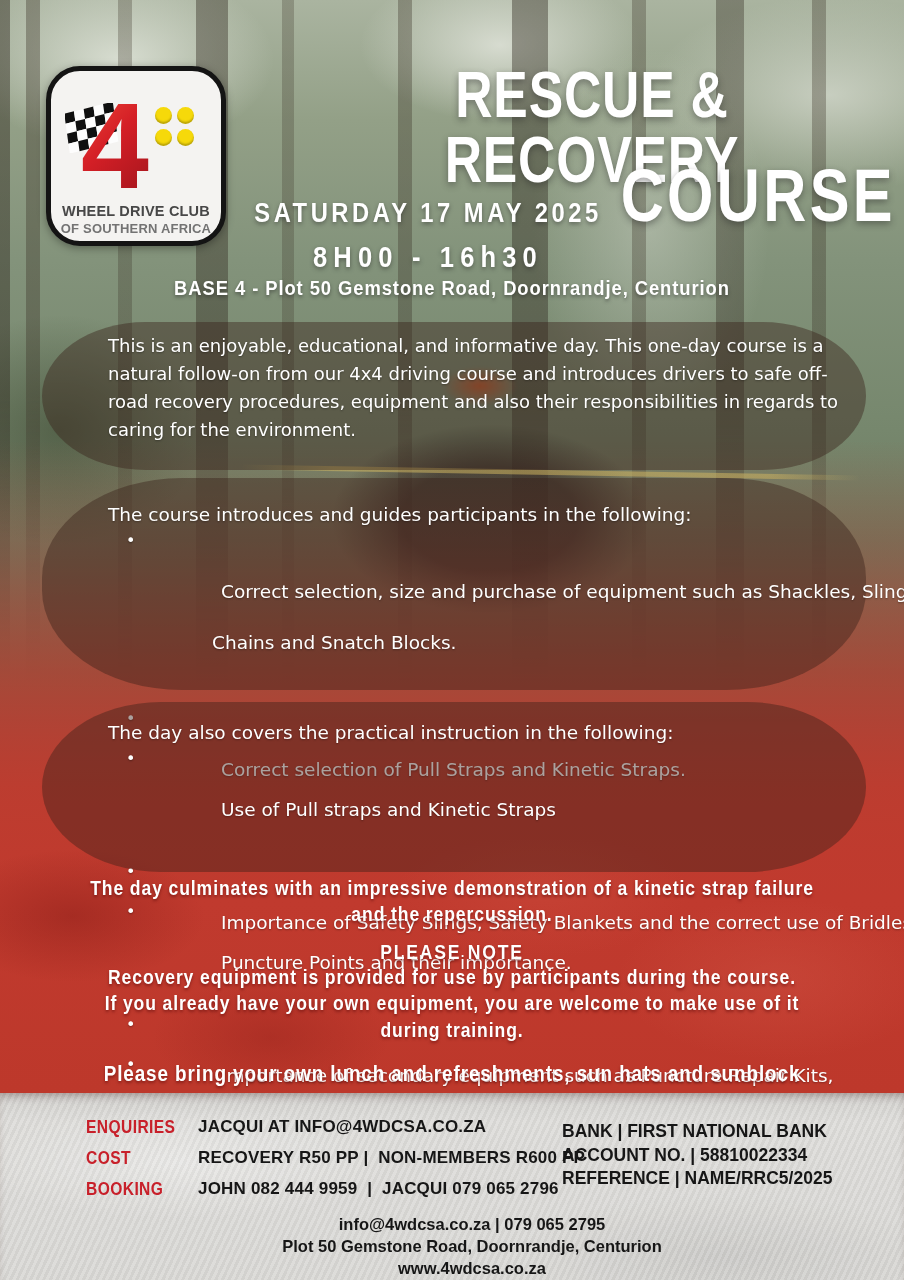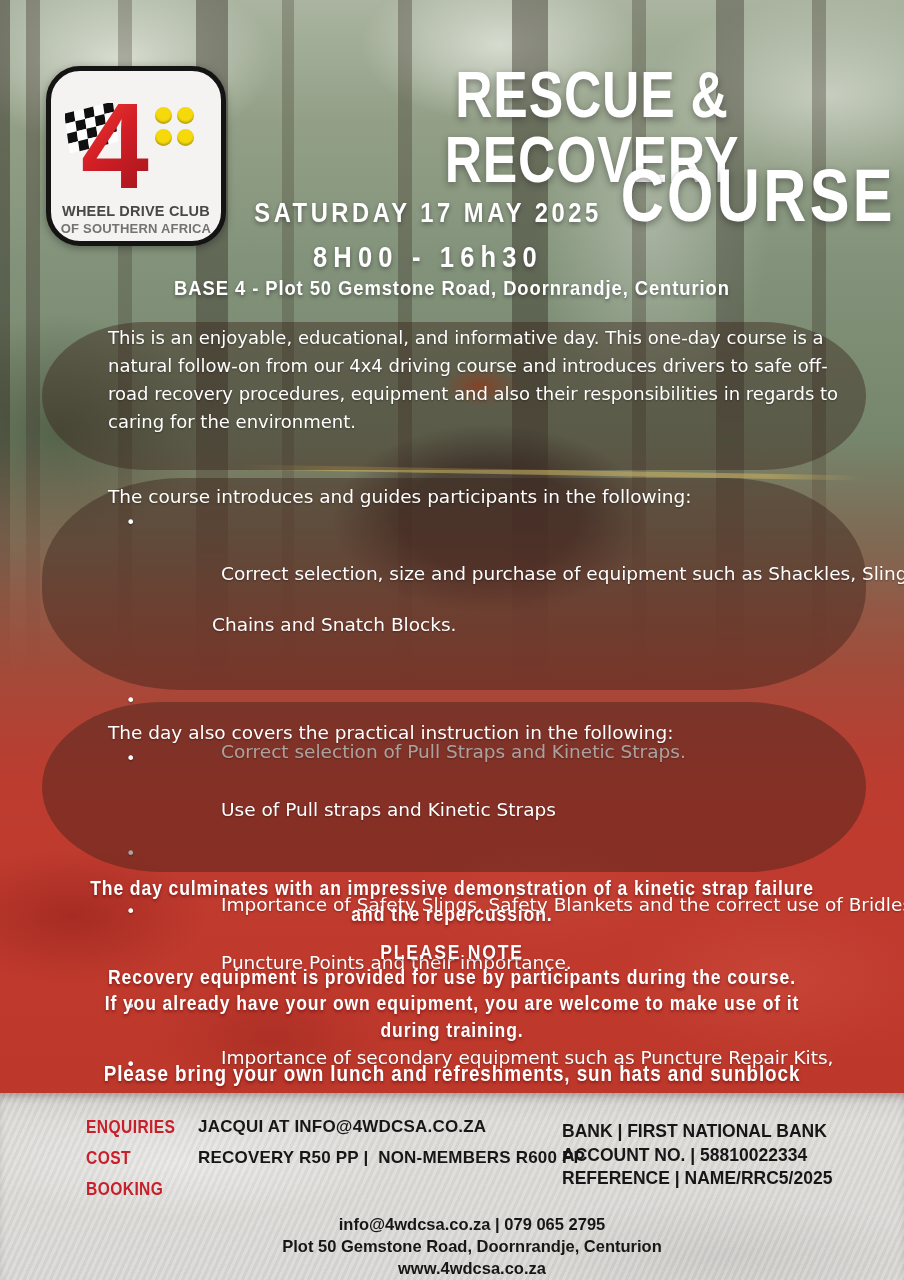--- a/index.html
+++ b/index.html
@@ -68,23 +68,23 @@
     transform:scaleX(.88);transform-origin:50% 50%;text-shadow:0 2px 5px rgba(40,40,40,.5);}
   .time{position:absolute;left:0;width:856px;top:241px;z-index:6;text-align:center;font-size:29px;letter-spacing:7px;
     transform:scaleX(.88);transform-origin:50% 50%;text-shadow:0 2px 5px rgba(40,40,40,.5);}
   .venue{position:absolute;left:0;right:0;top:277px;z-index:6;text-align:center;font-size:20px;letter-spacing:1px;
     transform:scaleX(.92);transform-origin:50% 50%;text-shadow:0 2px 4px rgba(40,40,40,.55);}
 
   
   .panel{position:absolute;left:42px;right:38px;z-index:5;background:rgba(56,32,24,.42);
     border-radius:140px/100px;color:#fff;box-sizing:border-box;
     font-family:"DejaVu Sans",sans-serif;text-shadow:0 1px 2px rgba(0,0,0,.35);}
-  .p1{top:322px;height:148px;padding:2px 28px 0 66px;}
+  .p1{top:322px;height:148px;padding:10px 28px 0 66px;}
   .p1 p{margin:0;font-size:18px;line-height:28px;white-space:pre;}
-  .p2{top:478px;height:212px;padding:6px 24px 0 66px;}
+  .p2{top:478px;height:212px;padding:24px 24px 0 66px;}
   .p3{top:702px;height:170px;padding:18px 24px 0 66px;}
   .panel h3{margin:0;font-size:18.5px;line-height:25.5px;font-weight:normal;}
   ul.bullets{list-style:none;margin:0;padding:0;}
   ul.bullets li{position:relative;padding-left:66px;font-size:18.5px;line-height:25.5px;white-space:pre;}
   ul.bullets .dot{position:absolute;left:18px;top:0;font-size:16px;}
   ul.bullets .cont{padding-left:38px;white-space:pre;}
 
   
   .impact{position:absolute;left:0;right:0;z-index:6;text-align:center;color:#fff;font-weight:700;
     font-family:"Liberation Sans",sans-serif;letter-spacing:1px;transform:scale(.9,1.05);transform-origin:50% 50%;
@@ -238,20 +238,21 @@
       <div class="row">
         <span class="lab">ENQUIRIES</span>
         <span class="val">JACQUI AT INFO@4WDCSA.CO.ZA</span>
       </div>
       <div class="row">
         <span class="lab">COST</span>
         <span class="val">RECOVERY R50 PP |  NON-MEMBERS R600 PP</span>
       </div>
       <div class="row">
         <span class="lab">BOOKING</span>
+        <span class="val">JOHN 082 444 9959  |  JACQUI 079 065 2796</span>
       </div>
     </div>
     <div class="bank">
       <div>BANK | FIRST NATIONAL BANK</div>
       <div>ACCOUNT NO. | 58810022334</div>
       <div>REFERENCE | NAME/RRC5/2025</div>
     </div>
     <div class="contact">
       <div>info@4wdcsa.co.za | 079 065 2795</div>
       <div>Plot 50 Gemstone Road, Doornrandje, Centurion</div>

